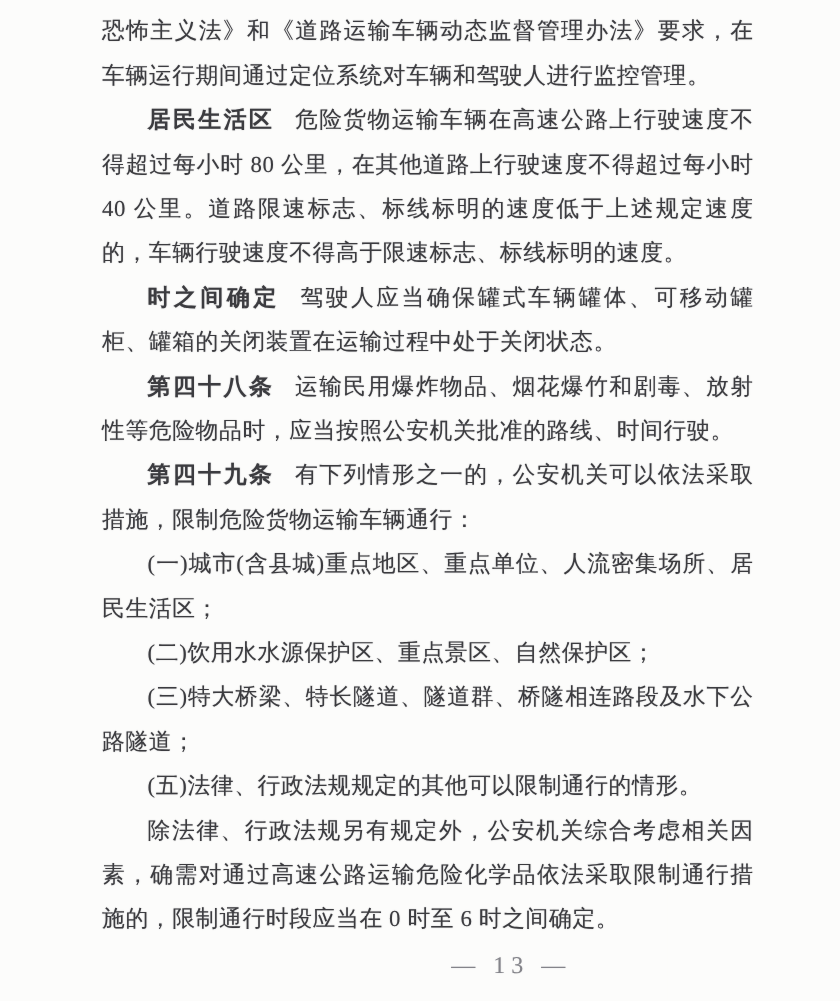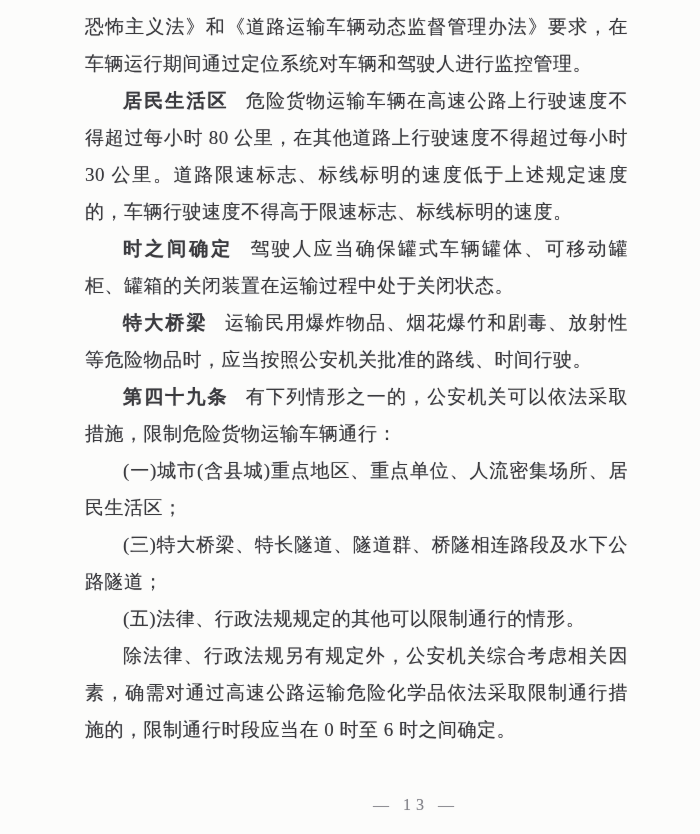--- a/index.html
+++ b/index.html
@@ -38,39 +38,40 @@
     text-indent:0;
   }
   .article-label{
     font-weight:bold;
     margin-right:0.9em;
     letter-spacing:1.5px;
   }
   .page-number{
     position:absolute;
     top:795px;
-    right:97px;
-    font-size:16px;
+    right:80px;
+    font-size:20px;
     line-height:20px;
     letter-spacing:5px;
     color:var(--page-number);
     text-shadow:0 0 1px rgba(130,130,138,.4);
     white-space:nowrap;
   }
 </style>
 </head>
 <body>
 
 <div class="page">
   <div class="doc-body">
 
   <p class="para continuation"><span>恐怖主义法》和《道路运输车辆动态监督管理办法》要求，在车辆运行期间通过定位系统对车辆和驾驶人进行监控管理。</span></p>
-      <p class="para article"><strong class="article-label">居民生活区</strong><span>危险货物运输车辆在高速公路上行驶速度不得超过每小时 80 公里，在其他道路上行驶速度不得超过每小时 30 公里。道路限速标志、标线标明的速度低于上述规定速度的，车辆行驶速度不得高于限速标志、标线标明的速度。</span></p>
+      <p class="para article"><strong class="article-label">居民生活区</strong><span>危险货物运输车辆在高速公路上行驶速度不得超过每小时 80 公里，在其他道路上行驶速度不得超过每小时 40 公里。道路限速标志、标线标明的速度低于上述规定速度的，车辆行驶速度不得高于限速标志、标线标明的速度。</span></p>
       <p class="para article"><strong class="article-label">时之间确定</strong><span>驾驶人应当确保罐式车辆罐体、可移动罐柜、罐箱的关闭装置在运输过程中处于关闭状态。</span></p>
-      <p class="para article"><strong class="article-label">特大桥梁</strong><span>运输民用爆炸物品、烟花爆竹和剧毒、放射性等危险物品时，应当按照公安机关批准的路线、时间行驶。</span></p>
+      <p class="para article"><strong class="article-label">第四十八条</strong><span>运输民用爆炸物品、烟花爆竹和剧毒、放射性等危险物品时，应当按照公安机关批准的路线、时间行驶。</span></p>
       <p class="para article"><strong class="article-label">第四十九条</strong><span>有下列情形之一的，公安机关可以依法采取措施，限制危险货物运输车辆通行：</span></p>
       <p class="para item"><span>(一)城市(含县城)重点地区、重点单位、人流密集场所、居民生活区；</span></p>
+      <p class="para item"><span>(二)饮用水水源保护区、重点景区、自然保护区；</span></p>
       <p class="para item"><span>(三)特大桥梁、特长隧道、隧道群、桥隧相连路段及水下公路隧道；</span></p>
       <p class="para item"><span>(五)法律、行政法规规定的其他可以限制通行的情形。</span></p>
       <p class="para plain"><span>除法律、行政法规另有规定外，公安机关综合考虑相关因素，确需对通过高速公路运输危险化学品依法采取限制通行措施的，限制通行时段应当在 0 时至 6 时之间确定。</span></p>
     </div>
   <div class="page-number">— 13 —</div>
 </div>
 
 </body></html>

